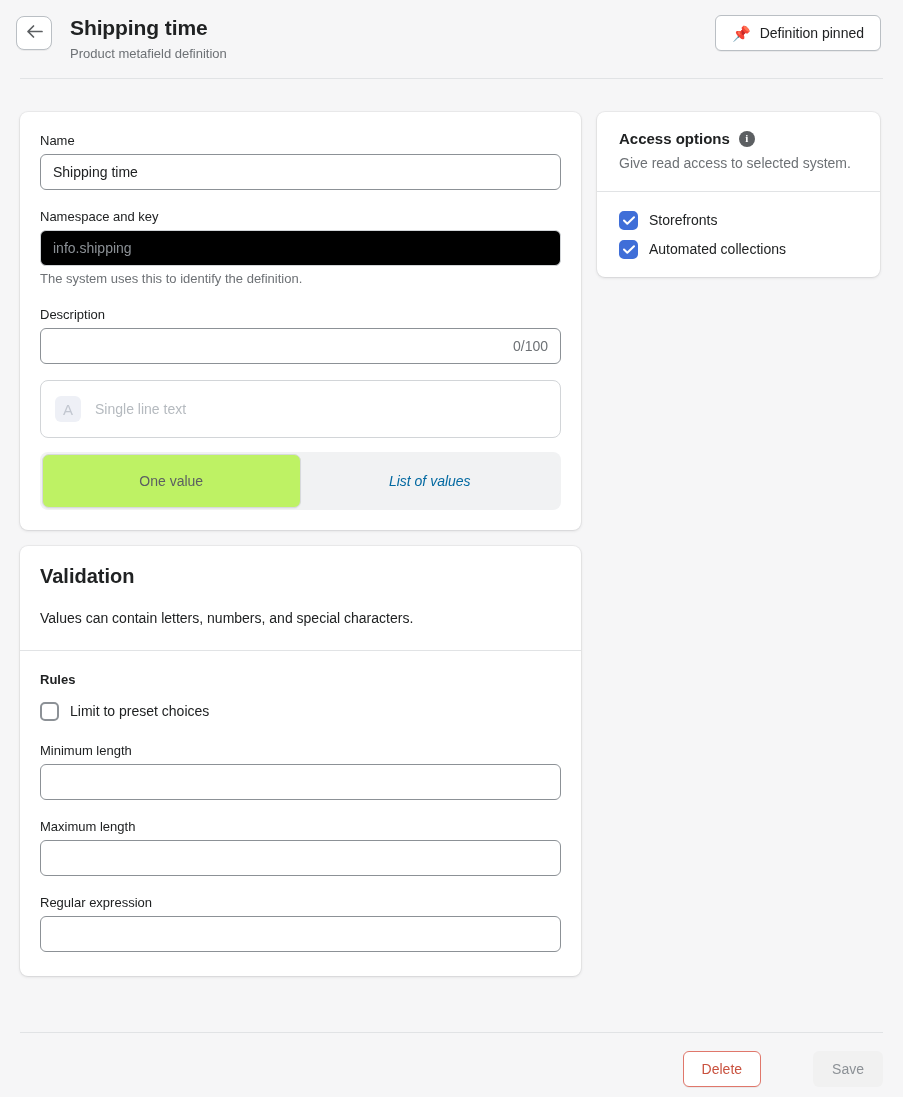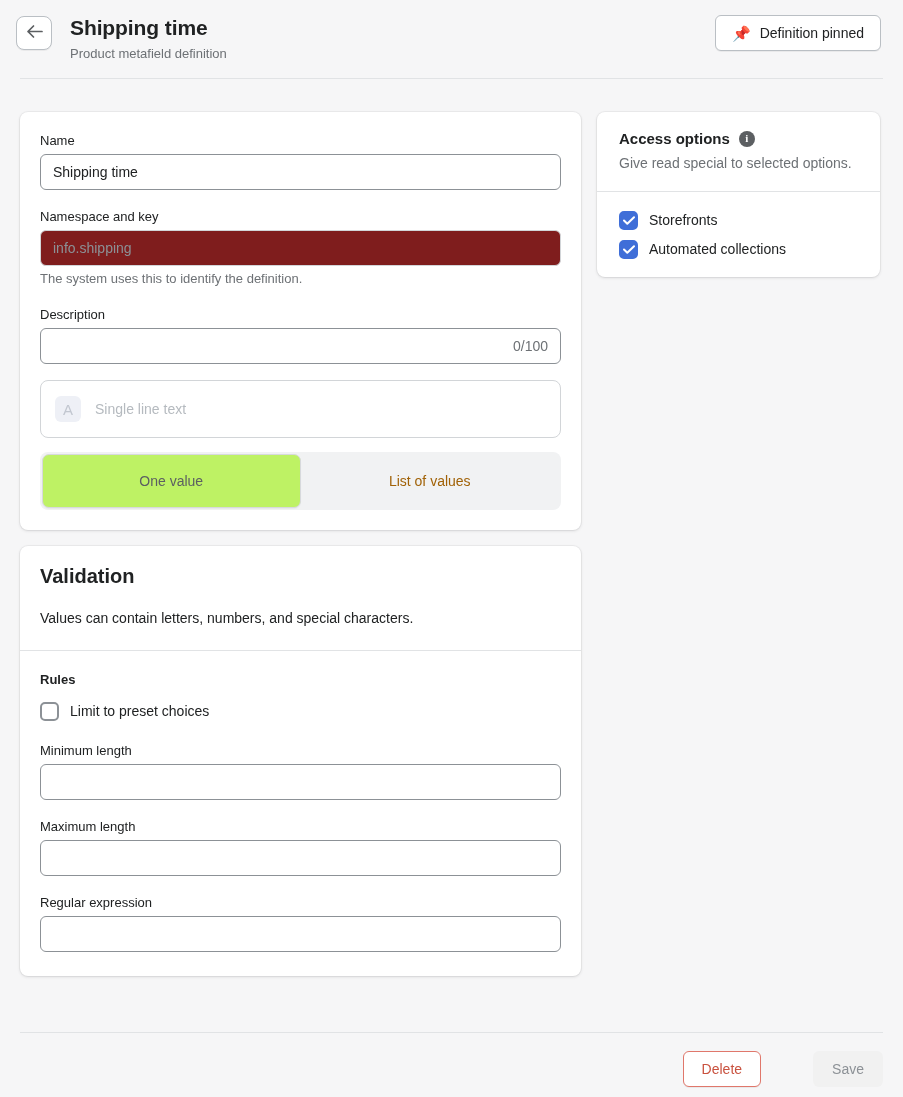--- a/index.html
+++ b/index.html
@@ -110,21 +110,21 @@
     background: #ffffff;
     font-family: "Liberation Sans", sans-serif;
     font-size: 14px;
     color: #202223;
     padding: 0 12px;
     line-height: 34px;
     display: flex;
     align-items: center;
   }
   .input.disabled {
-    background: #7f1d1d;
+    background: #000000;
     border-color: #d2d5d8;
     color: #8c9196;
   }
   .input.counter-input { justify-content: flex-end; color: #6d7175; }
 
   .help-text {
     font-size: 13px;
     line-height: 18px;
     color: #6d7175;
     margin-top: 4px;
@@ -175,21 +175,21 @@
     font-weight: 500;
     border-radius: 7px;
     cursor: pointer;
   }
   .seg.active {
     background: #bef264;
     border: 1px solid #d7d9dc;
     color: #5c5f62;
     box-shadow: 0 1px 1px rgba(0,0,0,0.04);
   }
-  .seg.inactive { color: #a16207; }
+  .seg.inactive { color: #0369a1; font-style: italic; }
 
   
   .section-title {
     font-size: 20px;
     font-weight: 600;
     color: #202223;
     line-height: 20px;
   }
   .section-desc {
     font-size: 14px;
@@ -404,21 +404,21 @@
 
     </div>
 
     <div class="col-side">
       <div class="card">
         <div class="access-head">
           <div class="access-title-row">
             <span class="access-title">Access options</span>
             <span class="info-icon">i</span>
           </div>
-          <div class="access-sub">Give read special to selected options.</div>
+          <div class="access-sub">Give read access to selected system.</div>
         </div>
 
         <div class="card-divider"></div>
 
         <div class="access-body">
           <div class="checkrow">
             <span class="cbox checked">
               <svg width="12" height="9" viewBox="0 0 12 9" fill="none">
                 <path d="M1 4.5L4.3 7.8L11 1.2" stroke="#ffffff" stroke-width="2" stroke-linecap="round" stroke-linejoin="round"></path>
               </svg>

